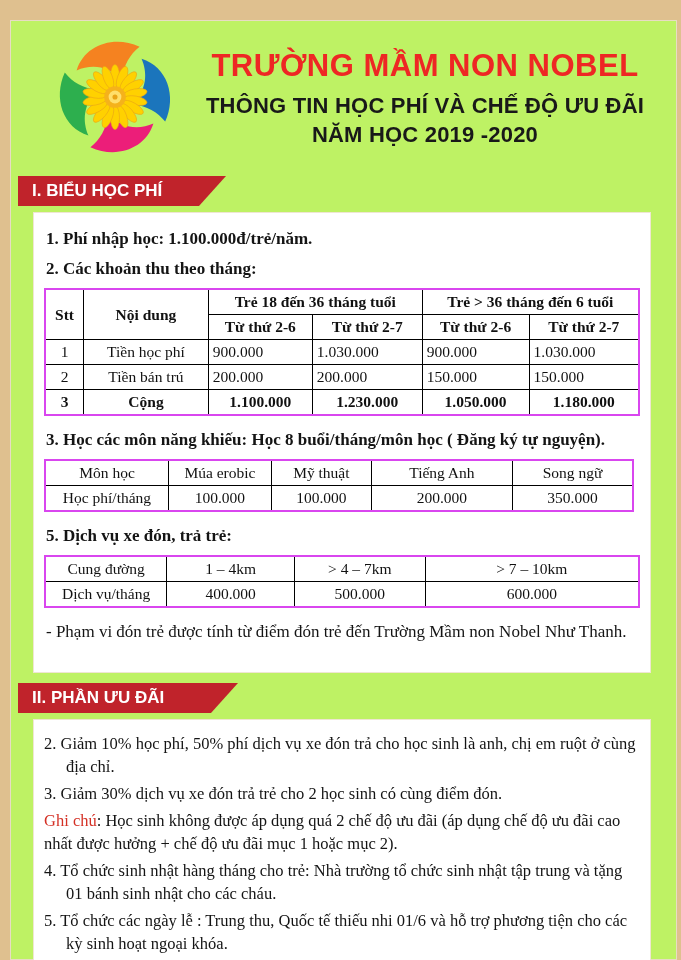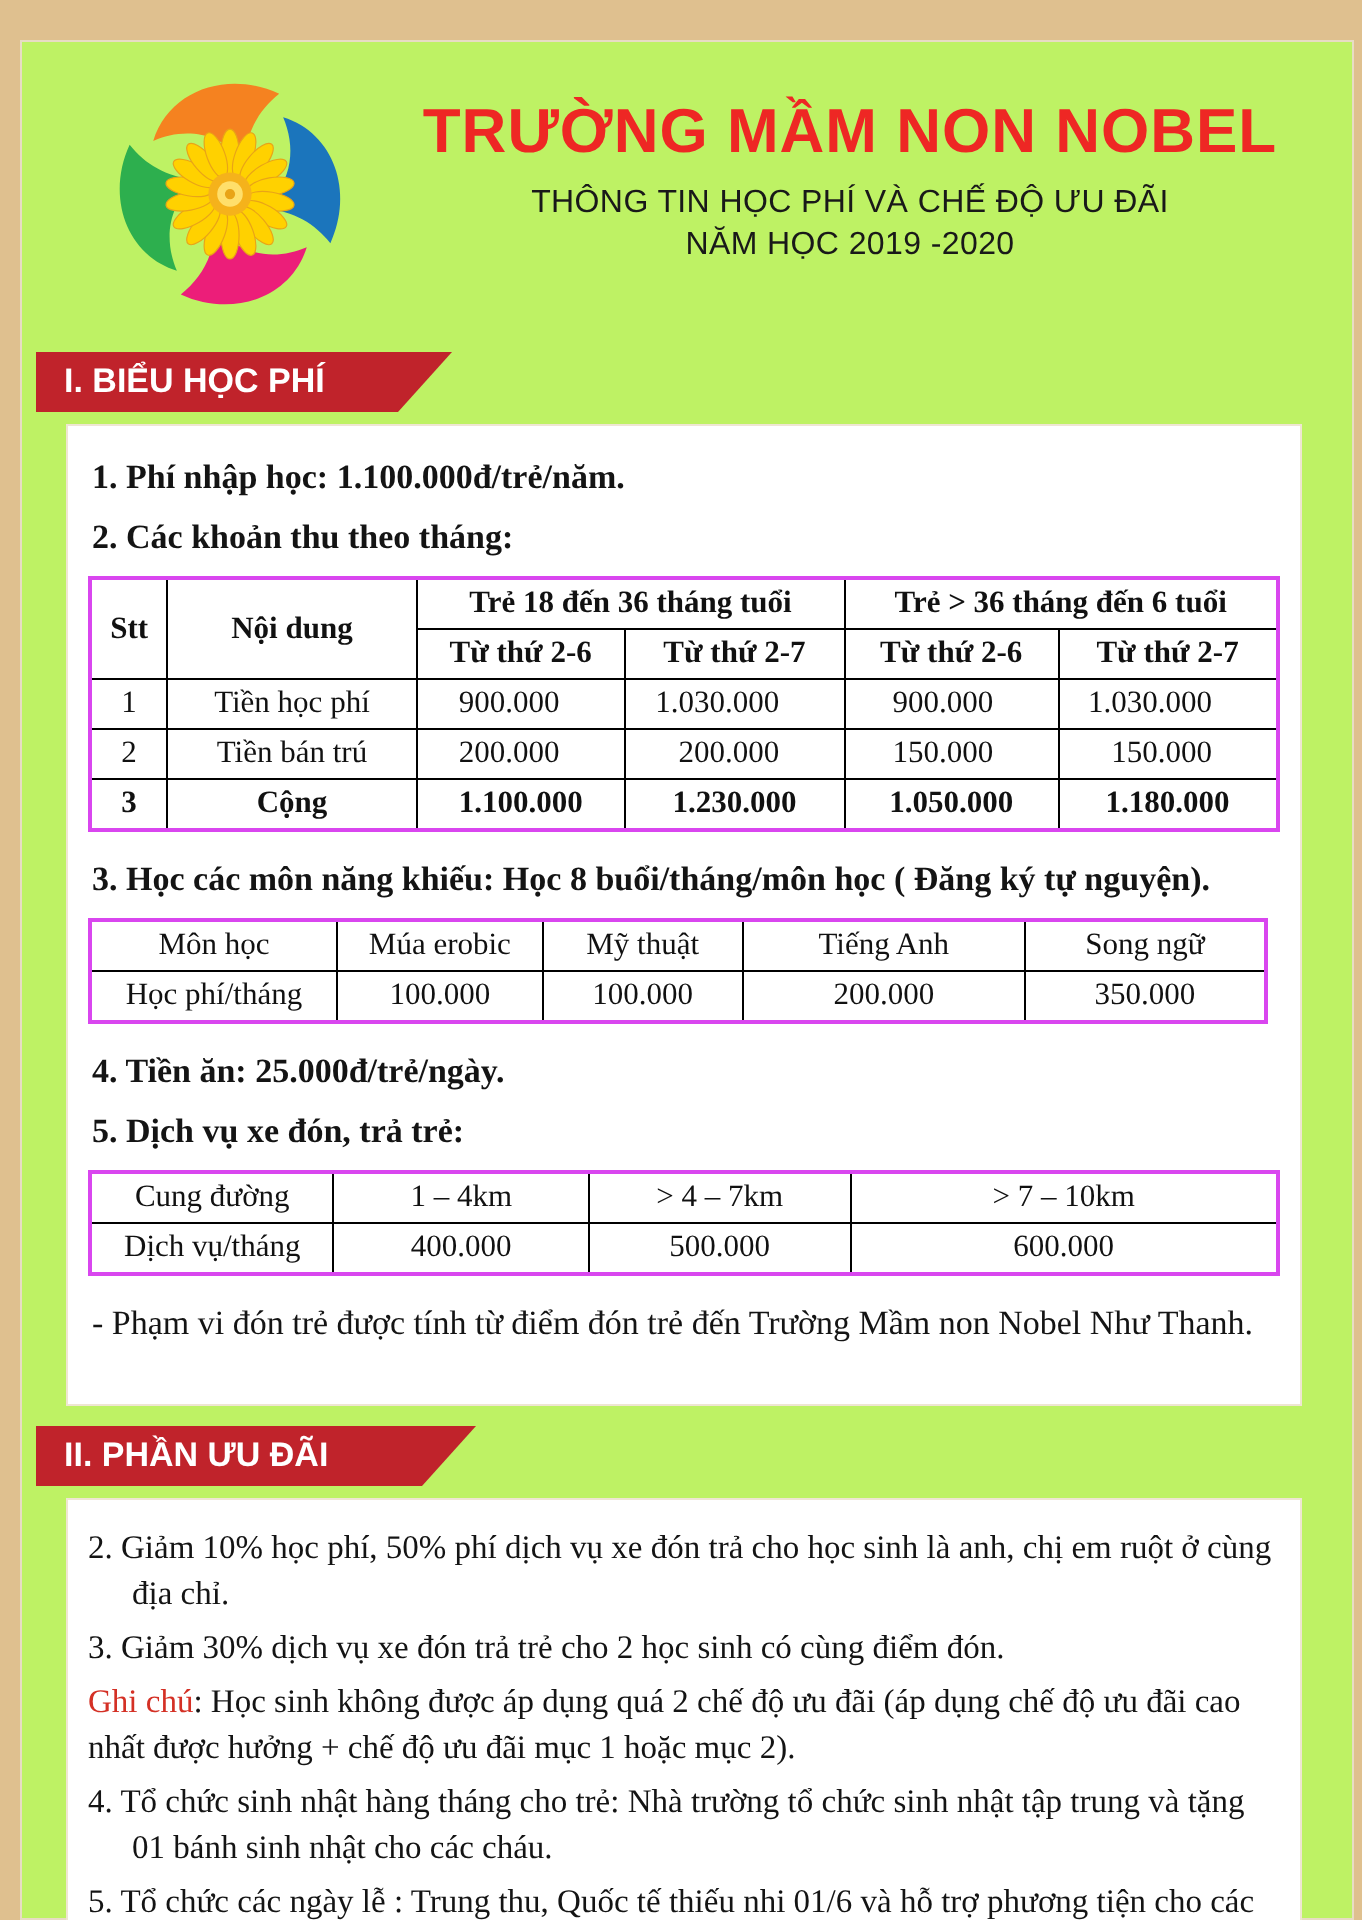--- a/index.html
+++ b/index.html
@@ -13,21 +13,21 @@
     position:absolute;left:10px;top:20px;width:667px;height:940px;
     background:#bef264;overflow:hidden;
     box-shadow:inset 0 0 0 1px #e8dcc4;
   }
   
   .header{position:relative;height:148px;}
   .logo{position:absolute;left:40px;top:16px;width:130px;height:124px;}
   .titles{position:absolute;left:185px;top:28px;width:460px;text-align:center;
           font-family:"Liberation Sans", sans-serif;}
   .school-name{font-size:31px;font-weight:bold;color:#ee2724;letter-spacing:0.5px;}
-  .subtitle{font-size:16px;font-weight:normal;color:#191919;margin-top:9px;letter-spacing:0.2px;}
+  .subtitle{font-size:22px;font-weight:bold;color:#191919;margin-top:9px;letter-spacing:0.2px;}
   .subtitle + .subtitle{margin-top:3px;}
   
   .ribbon{
     margin-left:8px;height:30px;background:#c0232b;color:#ffffff;
     font-family:"Liberation Sans", sans-serif;font-weight:bold;font-size:17px;
     line-height:30px;padding-left:14px;box-sizing:border-box;
     clip-path:polygon(0 0,100% 0,calc(100% - 27px) 100%,0 100%);
   }
   .r1{width:208px;margin-top:8px;}
   .r2{width:220px;margin-top:10px;}
@@ -39,21 +39,21 @@
   }
   .line{font-size:17px;line-height:21px;color:#141414;margin:9px 0 9px 2px;font-weight:bold;}
   .note-line{font-size:17px;line-height:21px;color:#141414;margin:13px 0 20px 2px;}
   
   .tbl{border-collapse:collapse;border:2px solid #d946ef;margin:4px 0 13px 0;
        font-size:15.5px;color:#111;table-layout:fixed;}
   .tbl th,.tbl td{border:1px solid #000;text-align:center;padding:1px 4px;height:22px;
        font-weight:normal;overflow:hidden;}
   .t1{width:100%;}
   .t1 th{font-weight:bold;}
-  .t1 .num{text-align:right;padding-right:32px;}
+  .t1 .num{text-align:left;padding-right:20px;}
   .t1 .total td{font-weight:bold;text-align:center;padding-right:4px;}
   .t2{width:99%;}
   .t3{width:100%;}
   
   .panel2{padding:8px 10px 10px 10px;}
   .item{font-size:16.5px;line-height:23px;color:#141414;margin:4px 0;
         padding-left:22px;text-indent:-22px;}
   .ghichu{padding-left:0;text-indent:0;}
   .red{color:#d43025;text-align:right;}
 </style>
@@ -191,21 +191,20 @@
         <tr>
           <td>Học phí/tháng</td>
           <td>100.000</td>
           <td>100.000</td>
           <td>200.000</td>
           <td>350.000</td>
         </tr>
       </tbody>
     </table>
 
-    <p class="line">4. Tiền ăn: 25.000đ/trẻ/ngày.</p>
     <p class="line">5. Dịch vụ xe đón, trả trẻ:</p>
 
     <table class="tbl t3">
       <colgroup>
         <col style="width:20.5%">
           <col style="width:21.5%">
           <col style="width:22%">
           <col style="width:36%">
       </colgroup>
       <tbody>

